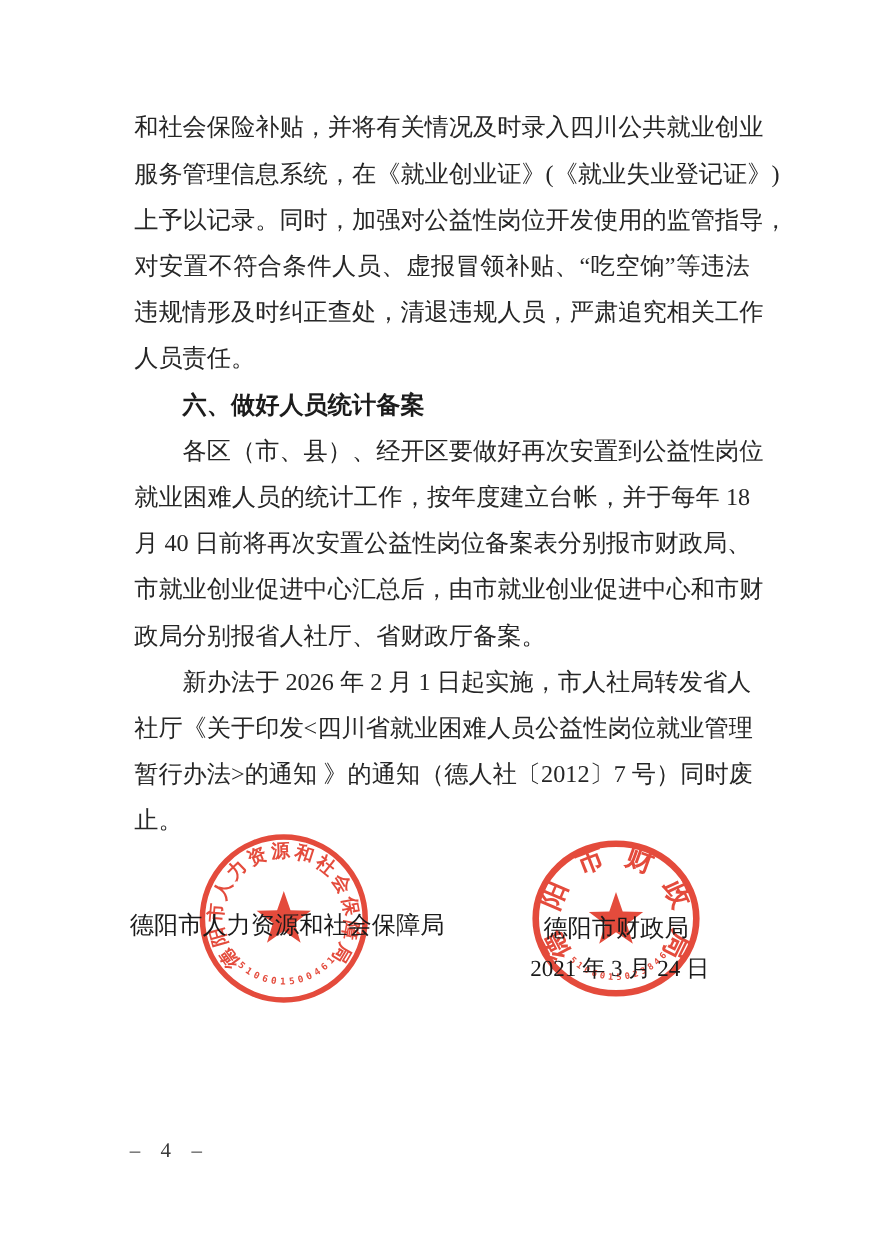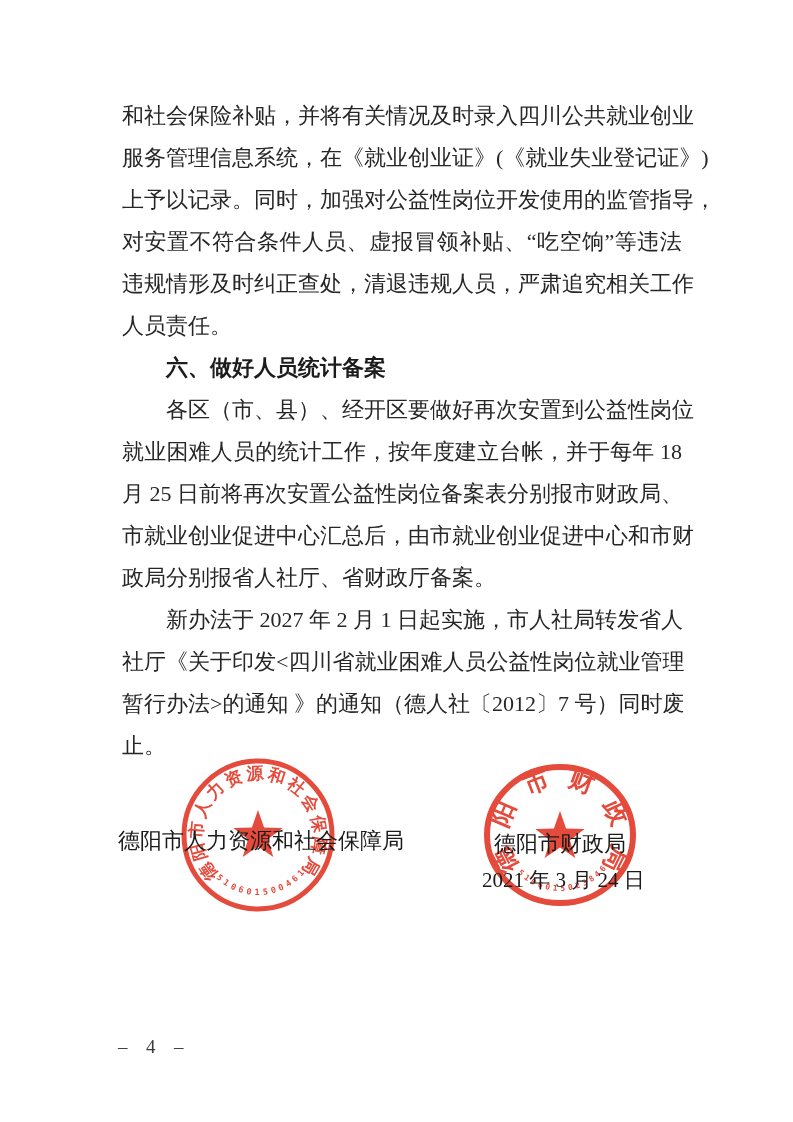--- a/index.html
+++ b/index.html
@@ -50,24 +50,24 @@
   <div class="doc-body">
       <div class="line just"><span>和</span><span>社</span><span>会</span><span>保</span><span>险</span><span>补</span><span>贴</span><span>，</span><span>并</span><span>将</span><span>有</span><span>关</span><span>情</span><span>况</span><span>及</span><span>时</span><span>录</span><span>入</span><span>四</span><span>川</span><span>公</span><span>共</span><span>就</span><span>业</span><span>创</span><span>业</span></div>
       <div class="line just"><span>服</span><span>务</span><span>管</span><span>理</span><span>信</span><span>息</span><span>系</span><span>统</span><span>，</span><span>在</span><span>《</span><span>就</span><span>业</span><span>创</span><span>业</span><span>证</span><span>》</span><span>(</span><span>《</span><span>就</span><span>业</span><span>失</span><span>业</span><span>登</span><span>记</span><span>证</span><span>》</span><span>)</span></div>
       <div class="line just"><span>上</span><span>予</span><span>以</span><span>记</span><span>录</span><span>。</span><span>同</span><span>时</span><span>，</span><span>加</span><span>强</span><span>对</span><span>公</span><span>益</span><span>性</span><span>岗</span><span>位</span><span>开</span><span>发</span><span>使</span><span>用</span><span>的</span><span>监</span><span>管</span><span>指</span><span>导</span><span>，</span></div>
       <div class="line just"><span>对</span><span>安</span><span>置</span><span>不</span><span>符</span><span>合</span><span>条</span><span>件</span><span>人</span><span>员</span><span>、</span><span>虚</span><span>报</span><span>冒</span><span>领</span><span>补</span><span>贴</span><span>、</span><span>“</span><span>吃</span><span>空</span><span>饷</span><span>”</span><span>等</span><span>违</span><span>法</span></div>
       <div class="line just"><span>违</span><span>规</span><span>情</span><span>形</span><span>及</span><span>时</span><span>纠</span><span>正</span><span>查</span><span>处</span><span>，</span><span>清</span><span>退</span><span>违</span><span>规</span><span>人</span><span>员</span><span>，</span><span>严</span><span>肃</span><span>追</span><span>究</span><span>相</span><span>关</span><span>工</span><span>作</span></div>
       <div class="line nojust"><span>人</span><span>员</span><span>责</span><span>任</span><span>。</span></div>
       <div class="line nojust ind heading"><span>六</span><span>、</span><span>做</span><span>好</span><span>人</span><span>员</span><span>统</span><span>计</span><span>备</span><span>案</span></div>
       <div class="line just ind"><span>各</span><span>区</span><span>（</span><span>市</span><span>、</span><span>县</span><span>）</span><span>、</span><span>经</span><span>开</span><span>区</span><span>要</span><span>做</span><span>好</span><span>再</span><span>次</span><span>安</span><span>置</span><span>到</span><span>公</span><span>益</span><span>性</span><span>岗</span><span>位</span></div>
       <div class="line just"><span>就</span><span>业</span><span>困</span><span>难</span><span>人</span><span>员</span><span>的</span><span>统</span><span>计</span><span>工</span><span>作</span><span>，</span><span>按</span><span>年</span><span>度</span><span>建</span><span>立</span><span>台</span><span>帐</span><span>，</span><span>并</span><span>于</span><span>每</span><span>年</span><span> 18</span></div>
-      <div class="line just"><span>月</span><span> 25 </span><span>日</span><span>前</span><span>将</span><span>再</span><span>次</span><span>安</span><span>置</span><span>公</span><span>益</span><span>性</span><span>岗</span><span>位</span><span>备</span><span>案</span><span>表</span><span>分</span><span>别</span><span>报</span><span>市</span><span>财</span><span>政</span><span>局</span><span>、</span></div>
+      <div class="line just"><span>月</span><span> 40 </span><span>日</span><span>前</span><span>将</span><span>再</span><span>次</span><span>安</span><span>置</span><span>公</span><span>益</span><span>性</span><span>岗</span><span>位</span><span>备</span><span>案</span><span>表</span><span>分</span><span>别</span><span>报</span><span>市</span><span>财</span><span>政</span><span>局</span><span>、</span></div>
       <div class="line just"><span>市</span><span>就</span><span>业</span><span>创</span><span>业</span><span>促</span><span>进</span><span>中</span><span>心</span><span>汇</span><span>总</span><span>后</span><span>，</span><span>由</span><span>市</span><span>就</span><span>业</span><span>创</span><span>业</span><span>促</span><span>进</span><span>中</span><span>心</span><span>和</span><span>市</span><span>财</span></div>
       <div class="line nojust"><span>政</span><span>局</span><span>分</span><span>别</span><span>报</span><span>省</span><span>人</span><span>社</span><span>厅</span><span>、</span><span>省</span><span>财</span><span>政</span><span>厅</span><span>备</span><span>案</span><span>。</span></div>
-      <div class="line just ind"><span>新</span><span>办</span><span>法</span><span>于</span><span> 2027 </span><span>年</span><span> 2 </span><span>月</span><span> 1 </span><span>日</span><span>起</span><span>实</span><span>施</span><span>，</span><span>市</span><span>人</span><span>社</span><span>局</span><span>转</span><span>发</span><span>省</span><span>人</span></div>
+      <div class="line just ind"><span>新</span><span>办</span><span>法</span><span>于</span><span> 2026 </span><span>年</span><span> 2 </span><span>月</span><span> 1 </span><span>日</span><span>起</span><span>实</span><span>施</span><span>，</span><span>市</span><span>人</span><span>社</span><span>局</span><span>转</span><span>发</span><span>省</span><span>人</span></div>
       <div class="line just"><span>社</span><span>厅</span><span>《</span><span>关</span><span>于</span><span>印</span><span>发</span><span>&lt;</span><span>四</span><span>川</span><span>省</span><span>就</span><span>业</span><span>困</span><span>难</span><span>人</span><span>员</span><span>公</span><span>益</span><span>性</span><span>岗</span><span>位</span><span>就</span><span>业</span><span>管</span><span>理</span></div>
       <div class="line just"><span>暂</span><span>行</span><span>办</span><span>法</span><span>&gt;</span><span>的</span><span>通</span><span>知</span><span> </span><span>》</span><span>的</span><span>通</span><span>知</span><span>（</span><span>德</span><span>人</span><span>社</span><span>〔</span><span>2012</span><span>〕</span><span>7 </span><span>号</span><span>）</span><span>同</span><span>时</span><span>废</span></div>
       <div class="line nojust"><span>止</span><span>。</span></div>
     </div>
 
   <svg class="stamp stamp-hr" viewBox="0 0 160 160">
     <circle cx="80" cy="80" r="74" fill="none" stroke="#e23c2c" stroke-width="5"></circle>
     <path id="hrArc" d="M 40.4 119.6 A 56 56 0 1 1 119.6 119.6" fill="none"></path>
     <path id="hrCodeArc" d="M 34 118.6 A 60 60 0 0 0 126 118.6" fill="none"></path>
     <polygon fill="#e23c2c" points="0,-26 6.1,-8.4 24.7,-8 9.9,3.2 15.3,21 0,10.4 -15.3,21 -9.9,3.2 -24.7,-8 -6.1,-8.4" transform="translate(80,81)"></polygon>

